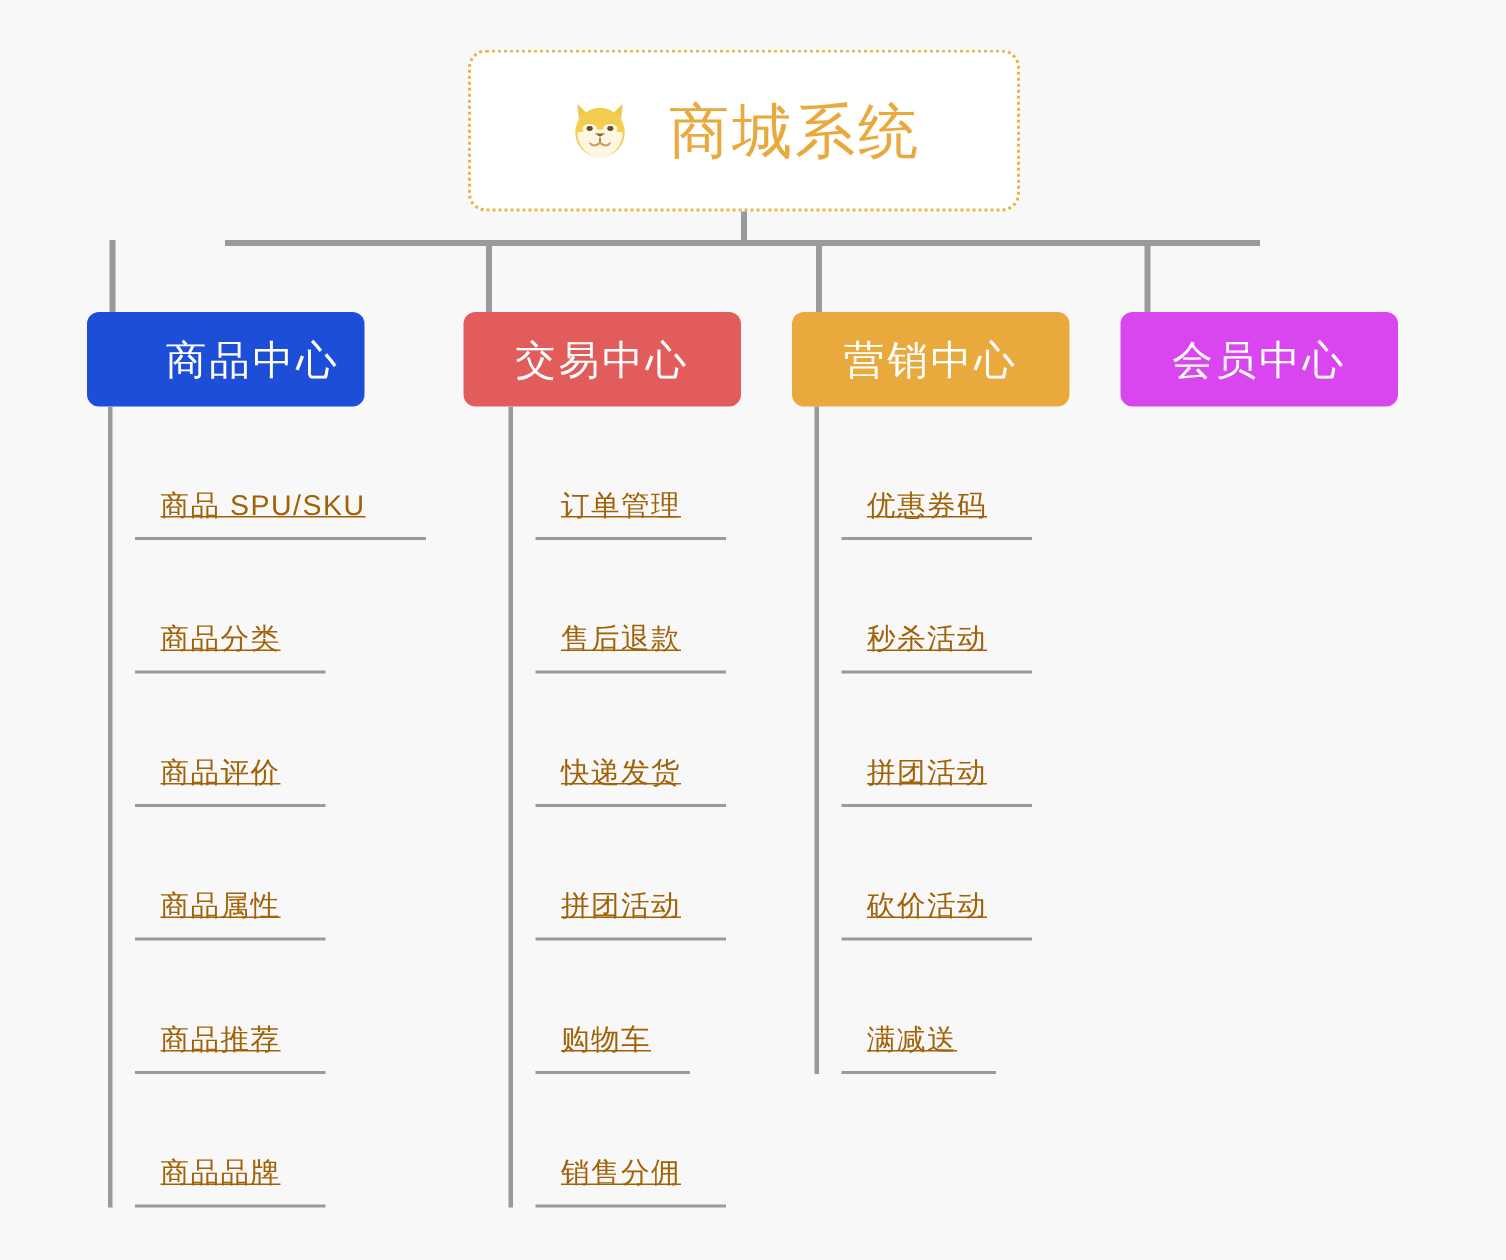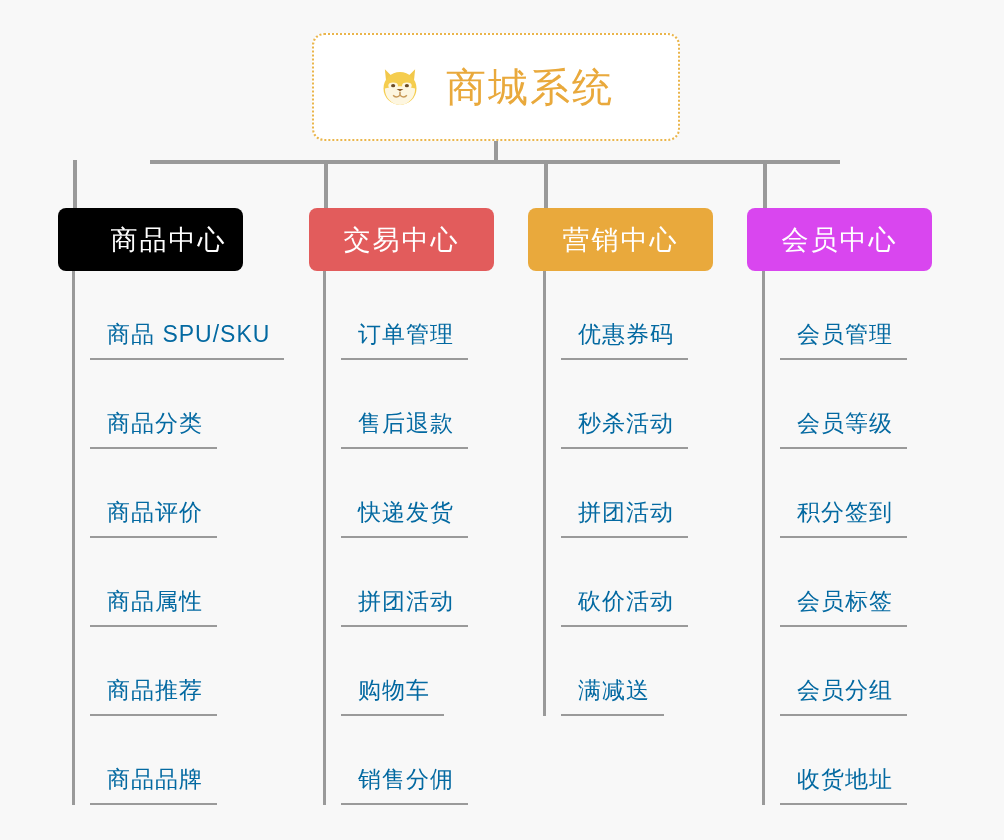--- a/index.html
+++ b/index.html
@@ -98,26 +98,27 @@
   }
   .leaf-item {
     height: 89px;
     display: flex;
     align-items: flex-end;
     border-bottom: 2px solid #9a9a9a;
     padding-left: 17px;
     padding-bottom: 5px;
   }
   .leaf-label {
-    font-size: 23px;
-    color: #0369a1;
+    font-size: 19px;
+    color: #a16207;
     white-space: nowrap;
     letter-spacing: 1px;
     padding-right: 14px;
     padding-bottom: 3px;
+    text-decoration: underline;
   }
 </style>
 </head>
 <body>
 
 <div id="mindmap">
 
   <div class="root-node">
     <span class="root-emoji">
       <svg width="44" height="44" viewBox="0 0 64 64" aria-hidden="true">
@@ -137,21 +138,21 @@
       </svg>
     </span>
     <span class="root-title">商城系统</span>
   </div>
 
   <div class="conn conn-root-stem"></div>
   <div class="conn conn-bus"></div>
 
   <div id="columns-host">
       <div class="column" style="left: 58px; width: 185px;">
-        <div class="cat-box" style="background: #000000; padding-left: 36px;">商品中心</div>
+        <div class="cat-box" style="background: #1d4ed8; padding-left: 36px;">商品中心</div>
         <div class="leaf-list" style="margin-left: 14px;">
           <div class="leaf-item" style="width: 194.375px;">
             <span class="leaf-label">商品 SPU/SKU</span>
           </div>
           <div class="leaf-item" style="width: 127px;">
             <span class="leaf-label">商品分类</span>
           </div>
           <div class="leaf-item" style="width: 127px;">
             <span class="leaf-label">商品评价</span>
           </div>
@@ -161,21 +162,21 @@
           <div class="leaf-item" style="width: 127px;">
             <span class="leaf-label">商品推荐</span>
           </div>
           <div class="leaf-item" style="width: 127px;">
             <span class="leaf-label">商品品牌</span>
           </div>
         </div>
       </div>
       <div class="column" style="left: 309px; width: 185px;">
         <div class="cat-box" style="background: rgb(226, 92, 92);">交易中心</div>
-        <div class="leaf-list" style="margin-left: 14px;">
+        <div class="leaf-list" style="margin-left: 30px;">
           <div class="leaf-item" style="width: 127px;">
             <span class="leaf-label">订单管理</span>
           </div>
           <div class="leaf-item" style="width: 127px;">
             <span class="leaf-label">售后退款</span>
           </div>
           <div class="leaf-item" style="width: 127px;">
             <span class="leaf-label">快递发货</span>
           </div>
           <div class="leaf-item" style="width: 127px;">
@@ -204,40 +205,20 @@
           <div class="leaf-item" style="width: 127px;">
             <span class="leaf-label">砍价活动</span>
           </div>
           <div class="leaf-item" style="width: 103px;">
             <span class="leaf-label">满减送</span>
           </div>
         </div>
       </div>
       <div class="column" style="left: 747px; width: 185px;">
         <div class="cat-box" style="background: #d946ef;">会员中心</div>
-        <div class="leaf-list" style="margin-left: 15px;">
-          <div class="leaf-item" style="width: 127px;">
-            <span class="leaf-label">会员管理</span>
-          </div>
-          <div class="leaf-item" style="width: 127px;">
-            <span class="leaf-label">会员等级</span>
-          </div>
-          <div class="leaf-item" style="width: 127px;">
-            <span class="leaf-label">积分签到</span>
-          </div>
-          <div class="leaf-item" style="width: 127px;">
-            <span class="leaf-label">会员标签</span>
-          </div>
-          <div class="leaf-item" style="width: 127px;">
-            <span class="leaf-label">会员分组</span>
-          </div>
-          <div class="leaf-item" style="width: 127px;">
-            <span class="leaf-label">收货地址</span>
-          </div>
-        </div>
       </div>
     </div>
 
 <div class="conn conn-drop" style="left: 73px;"></div>
     <div class="conn conn-drop" style="left: 324px;"></div>
     <div class="conn conn-drop" style="left: 544px;"></div>
     <div class="conn conn-drop" style="left: 763px;"></div>
   </div>
 
 </body></html>

